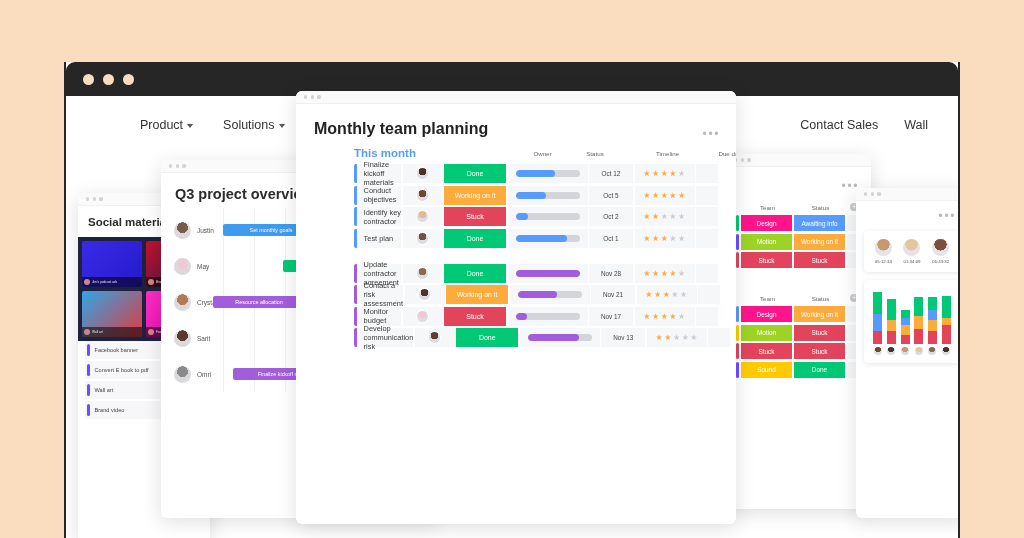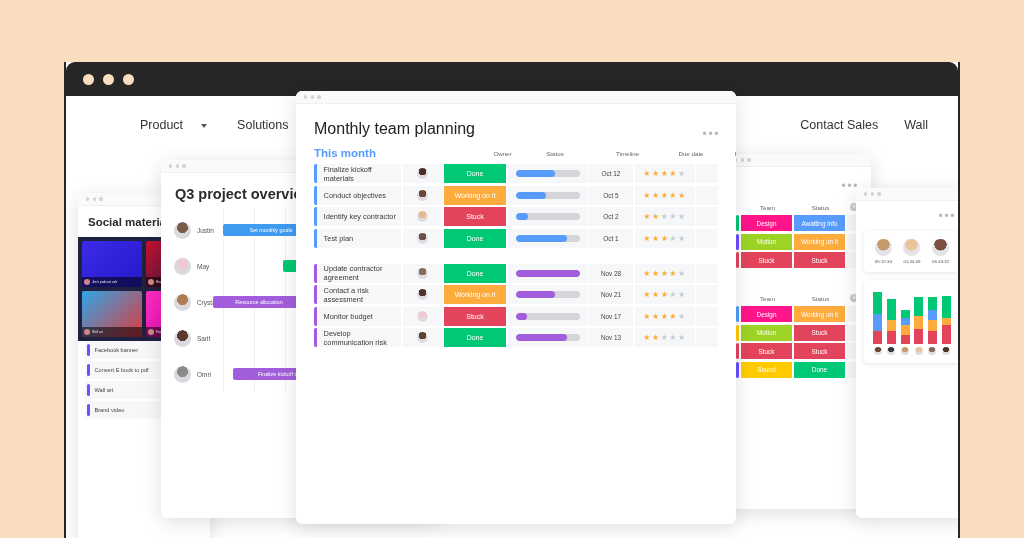--- a/index.html
+++ b/index.html
@@ -28,21 +28,21 @@
 
   
   #navbar {
     height: 58px; background: #fff;
     display: flex; align-items: center;
     padding: 0 30px 0 74px;
   }
   .nav-left { display: flex; align-items: center; gap: 30px; }
   .nav-right { display: flex; align-items: center; gap: 26px; margin-left: auto; }
   .nav-item {
-    font-size: 12.5px; color: #333; display: flex; align-items: center; gap: 18px;
+    font-size: 12.5px; color: #333; display: flex; align-items: center; gap: 4px;
     cursor: pointer; white-space: nowrap;
   }
   .caret {
     width: 0; height: 0; border-left: 3.5px solid transparent;
     border-right: 3.5px solid transparent; border-top: 4px solid #555;
     margin-top: 2px;
   }
   #cta {
     background: #4353FF; color: #fff; font-size: 11.5px;
     padding: 8px 17px; border-radius: 18px; border: none;
@@ -92,24 +92,24 @@
   .gav { width: 17px; height: 17px; border-radius: 50%; margin: 0 6px 0 13px; flex: none;
          background-size: cover; }
   .gname { font-size: 6.5px; color: #555; width: 26px; }
   .gbar { position: absolute; height: 12px; border-radius: 2px; display: flex;
           align-items: center; justify-content: center; }
   .gbar span { font-size: 5.4px; color: #fff; white-space: nowrap; padding: 0 3px;
                overflow: hidden; }
 
   
   #card-main { left: 230px; top: -63px; width: 440px; height: 433px; z-index: 5; }
-  #card-main .title { font-size: 16px; font-weight: 400; color: #222;
+  #card-main .title { font-size: 16px; font-weight: 700; color: #222;
                       padding: 16px 18px 4px; }
   .main-dots { position: absolute; right: 16px; top: 40px; }
-  .grp { padding: 0 18px; }
+  .grp { padding: 0 18px; margin-left: 40px; }
   .grp-head { display: flex; align-items: center; height: 22px; }
   .grp-name { font-size: 11.5px; font-weight: 600; flex: none; }
   .colhead { font-size: 6.2px; color: #666; text-align: center; flex: none; }
   .trow { display: flex; align-items: stretch; height: 19px; margin-bottom: 2.5px; }
   .t-acc { width: 2.6px; border-radius: 2px 0 0 2px; flex: none; }
   .t-name { flex: 1; background: #f6f7f8; font-size: 7.4px; color: #3a3a3a;
             display: flex; align-items: center; padding-left: 7px; }
   .cell { flex: none; display: flex; align-items: center; justify-content: center;
           background: #f6f7f8; margin-left: 1.5px; }
   .c-owner { width: 40px; }

